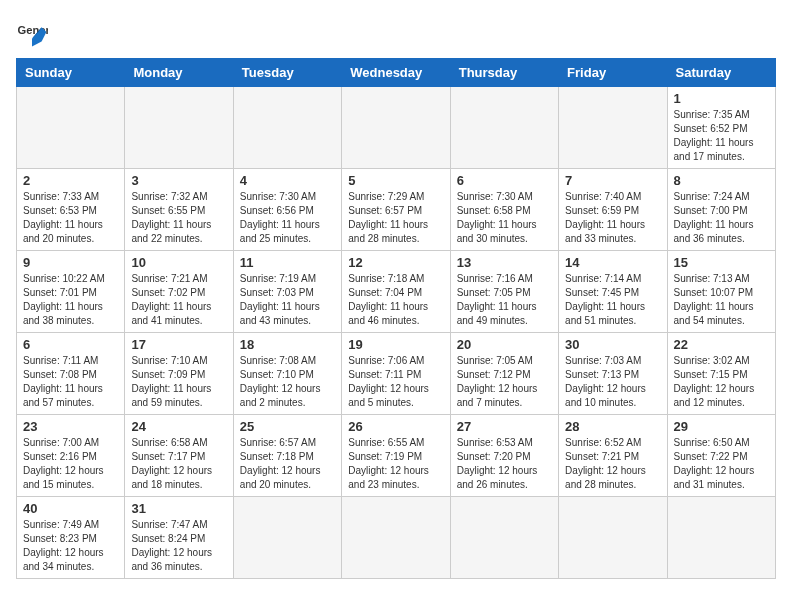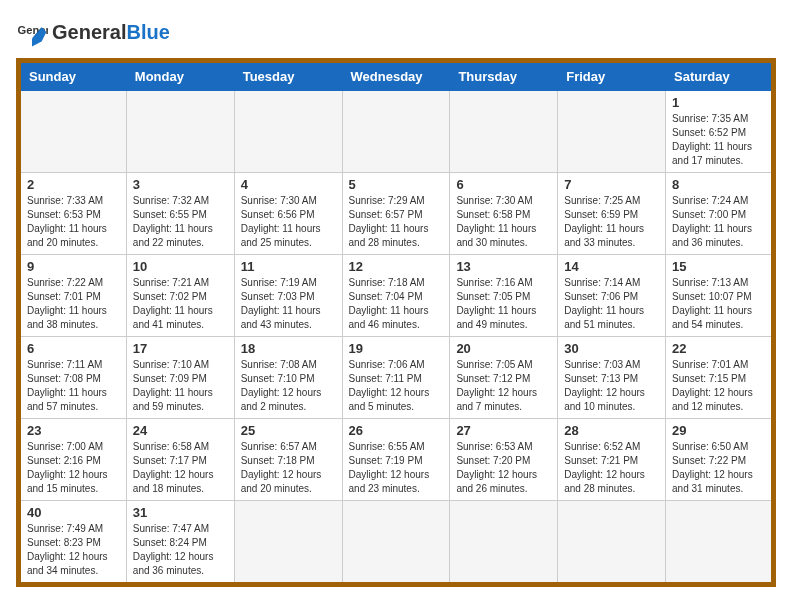--- a/index.html
+++ b/index.html
@@ -33,21 +33,21 @@
       font-weight: bold;
       color: #333;
     }
     .location-title {
       font-size: 15px;
       color: #555;
     }
     .calendar {
       width: 100%;
       border-collapse: collapse;
-      border: 5px solid #a16207;
+      border: 1px solid #a16207;
     }
     .calendar th {
       background-color: #1a6bbf;
       color: white;
       text-align: left;
       padding: 6px 8px;
       font-size: 13px;
       font-weight: bold;
       border: 1px solid #1a6bbf;
     }
@@ -79,25 +79,20 @@
 </head>
 <body>
 
 <div class="header-area">
   <div class="logo">
     <svg class="logo-icon" viewBox="0 0 40 40">
       <text x="2" y="22" font-size="14" font-weight="bold" fill="#333">General</text>
       <polygon points="20,28 32,14 38,20 32,32 20,38" fill="#1a73c7"></polygon>
       <polygon points="20,28 28,20 32,14 20,28" fill="#0d4f8c"></polygon>
     </svg>
-    <div>
-      <div style="font-size:20px;font-weight:bold;color:#333;line-height:1;">
-        General<span style="color:#1a73c7;">Blue</span>
-      </div>
-    </div>
   </div>
   <div class="title-area">
     <div class="month-title"></div>
     <div class="location-title"></div>
   </div>
 </div>
 
 <table class="calendar">
   <thead>
     <tr>
@@ -151,35 +146,35 @@
 Daylight: 11 hours and 28 minutes.</div>
         </td>
         <td>
           <span class="day-number">6</span>
           <div class="day-info">Sunrise: 7:30 AM
 Sunset: 6:58 PM
 Daylight: 11 hours and 30 minutes.</div>
         </td>
         <td>
           <span class="day-number">7</span>
-          <div class="day-info">Sunrise: 7:25 AM
+          <div class="day-info">Sunrise: 7:40 AM
 Sunset: 6:59 PM
 Daylight: 11 hours and 33 minutes.</div>
         </td>
         <td>
           <span class="day-number">8</span>
           <div class="day-info">Sunrise: 7:24 AM
 Sunset: 7:00 PM
 Daylight: 11 hours and 36 minutes.</div>
         </td>
       </tr>
       <tr>
         <td>
           <span class="day-number">9</span>
-          <div class="day-info">Sunrise: 7:22 AM
+          <div class="day-info">Sunrise: 10:22 AM
 Sunset: 7:01 PM
 Daylight: 11 hours and 38 minutes.</div>
         </td>
         <td>
           <span class="day-number">10</span>
           <div class="day-info">Sunrise: 7:21 AM
 Sunset: 7:02 PM
 Daylight: 11 hours and 41 minutes.</div>
         </td>
         <td>
@@ -196,21 +191,21 @@
         </td>
         <td>
           <span class="day-number">13</span>
           <div class="day-info">Sunrise: 7:16 AM
 Sunset: 7:05 PM
 Daylight: 11 hours and 49 minutes.</div>
         </td>
         <td>
           <span class="day-number">14</span>
           <div class="day-info">Sunrise: 7:14 AM
-Sunset: 7:06 PM
+Sunset: 7:45 PM
 Daylight: 11 hours and 51 minutes.</div>
         </td>
         <td>
           <span class="day-number">15</span>
           <div class="day-info">Sunrise: 7:13 AM
 Sunset: 10:07 PM
 Daylight: 11 hours and 54 minutes.</div>
         </td>
       </tr>
       <tr>
@@ -245,21 +240,21 @@
 Daylight: 12 hours and 7 minutes.</div>
         </td>
         <td>
           <span class="day-number">30</span>
           <div class="day-info">Sunrise: 7:03 AM
 Sunset: 7:13 PM
 Daylight: 12 hours and 10 minutes.</div>
         </td>
         <td>
           <span class="day-number">22</span>
-          <div class="day-info">Sunrise: 7:01 AM
+          <div class="day-info">Sunrise: 3:02 AM
 Sunset: 7:15 PM
 Daylight: 12 hours and 12 minutes.</div>
         </td>
       </tr>
       <tr>
         <td>
           <span class="day-number">23</span>
           <div class="day-info">Sunrise: 7:00 AM
 Sunset: 2:16 PM
 Daylight: 12 hours and 15 minutes.</div>

